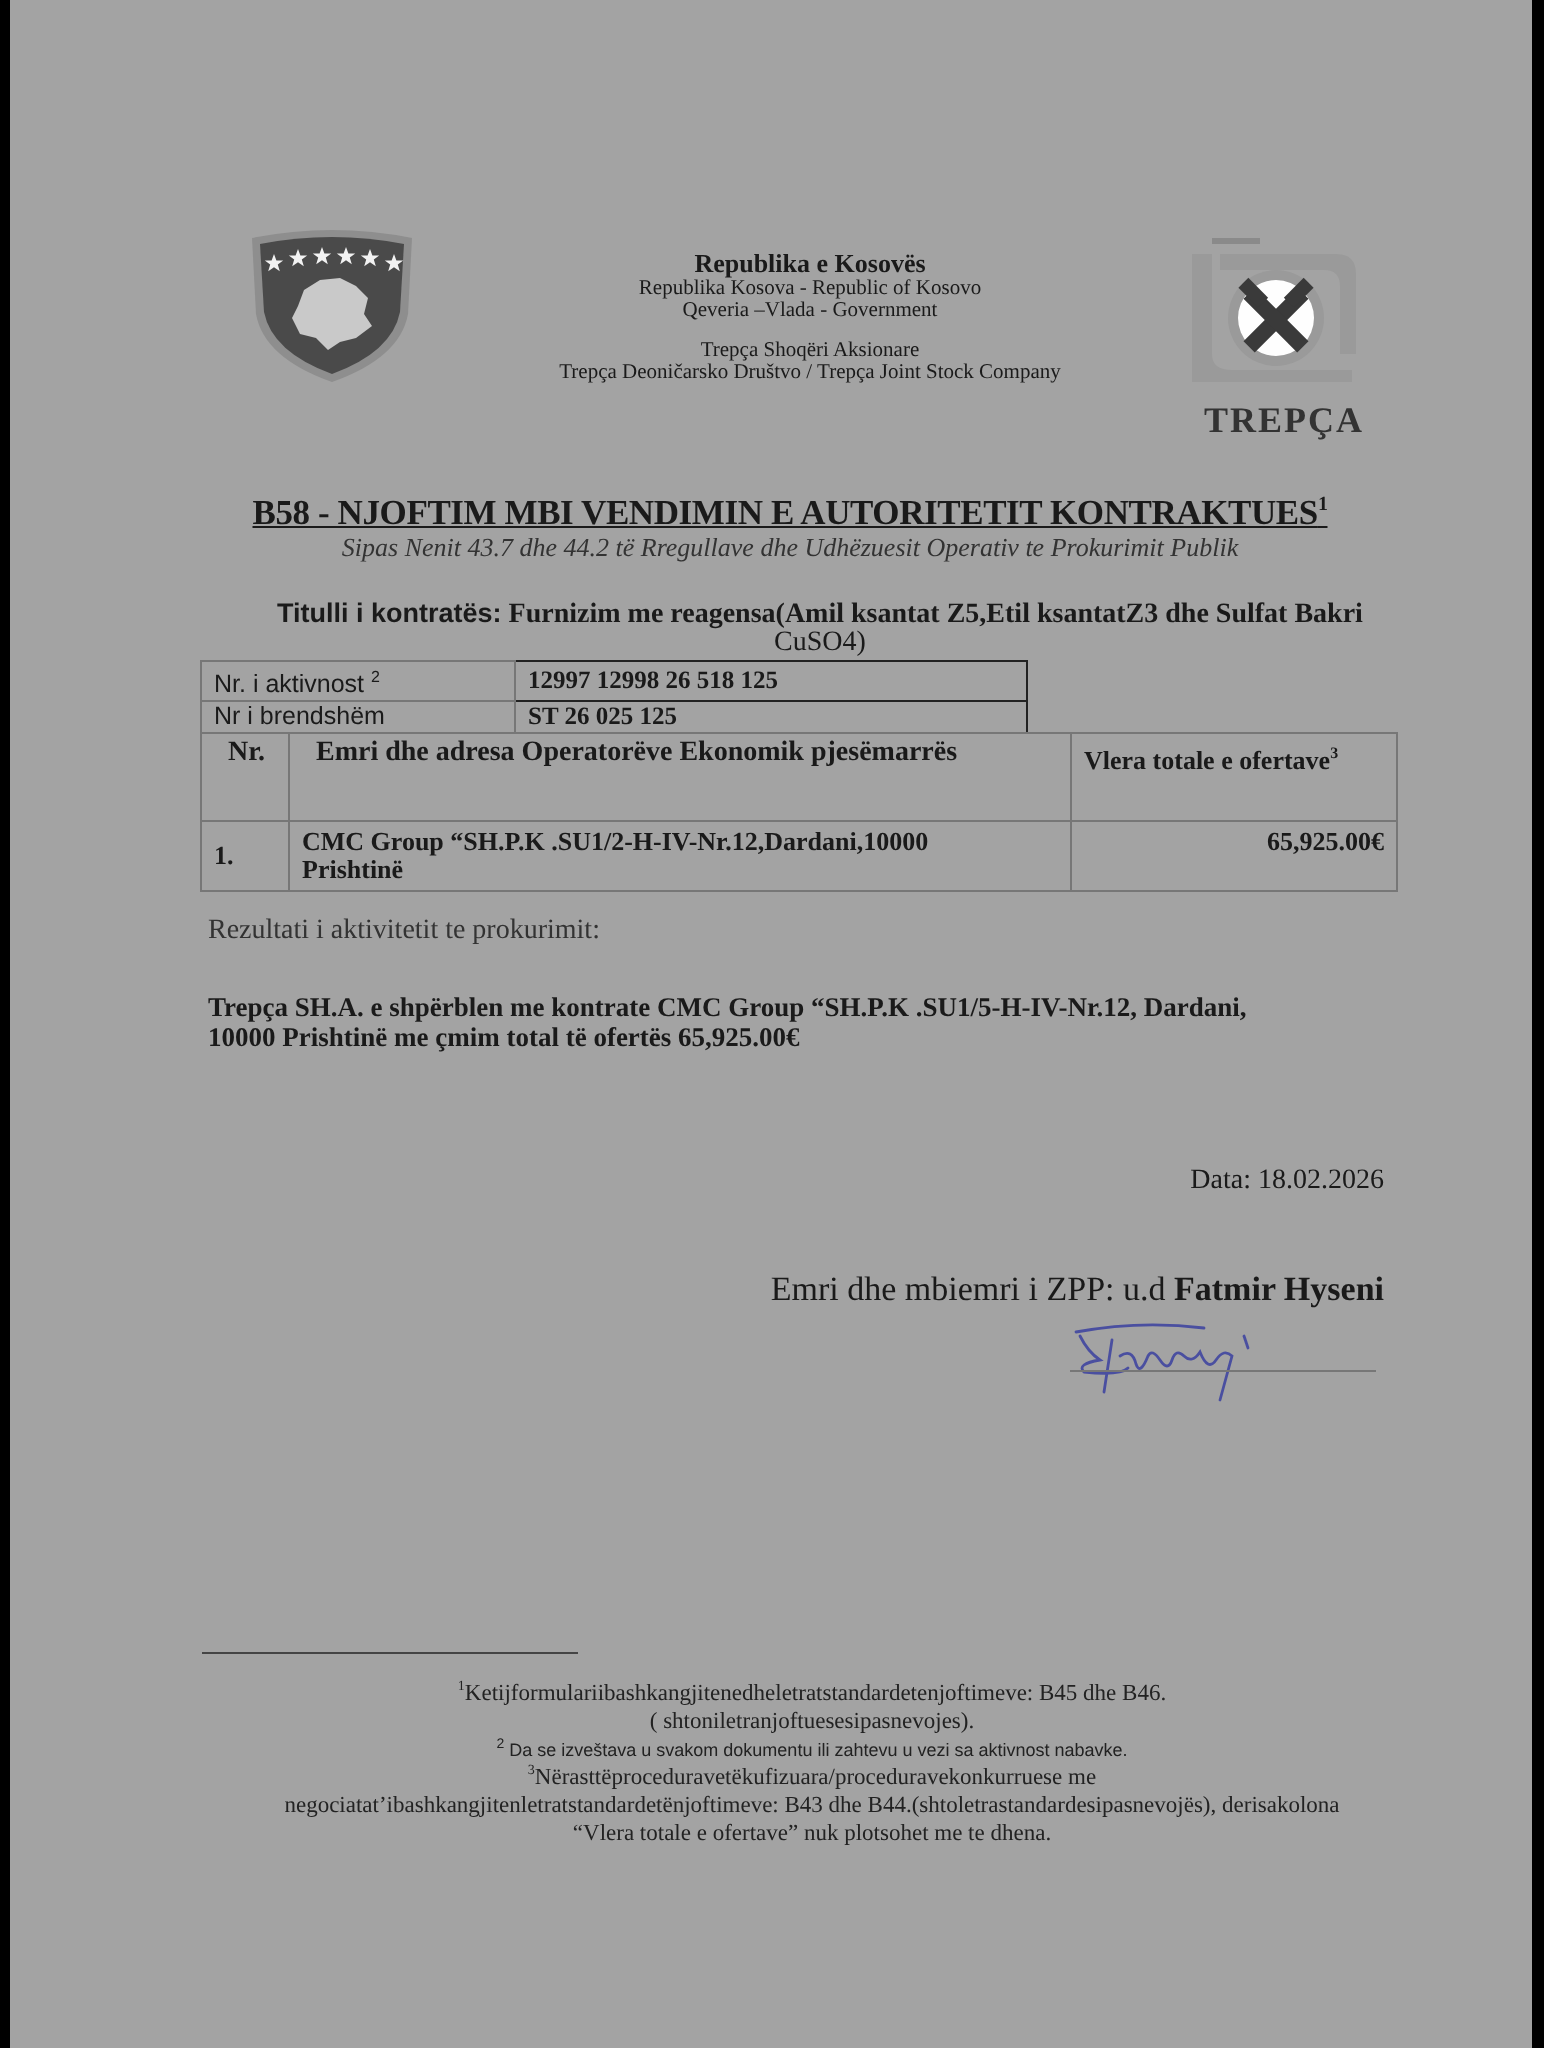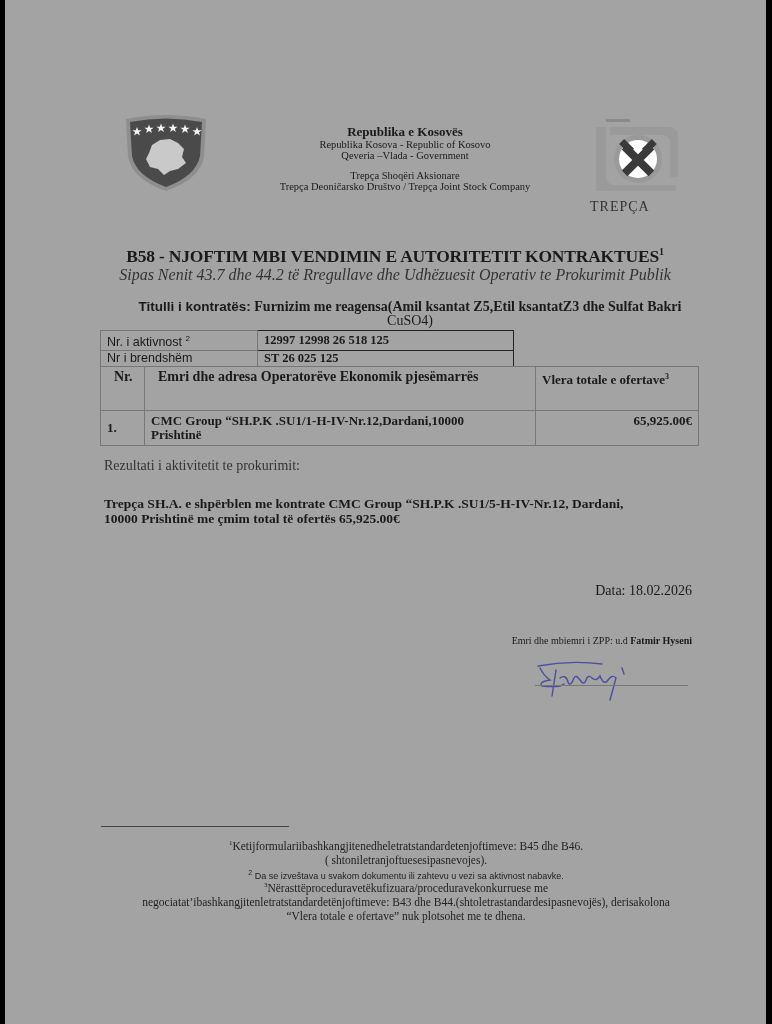--- a/index.html
+++ b/index.html
@@ -7,23 +7,23 @@
   .page { position:absolute; left:5px; top:0; width:761px; height:1024px; background:#a3a3a3; color:#1a1a1a;
           font-family:"Liberation Serif", serif; }
   .abs { position:absolute; }
 
   
   .hdr-text { left:190px; width:420px; top:124px; text-align:center; line-height:11px; }
   .hdr-text .l1 { font-weight:bold; font-size:13px; line-height:15px; }
   .hdr-text .l2 { font-size:10.5px; }
   .hdr-text .gap { height:9px; }
 
-  .doc-title { left:60px; width:660px; top:246px; font-weight:bold; font-size:17.5px; text-align:center; letter-spacing:-0.2px; }
+  .doc-title { left:60px; width:660px; top:246px; font-weight:bold; font-size:17.5px; text-align:center; letter-spacing:-0.2px;text-decoration:underline; }
   .doc-title sup { font-size:10px; }
-  .doc-sub { left:60px; width:660px; top:266px; font-style:italic; font-size:16px; text-align:center; color:#333; }
+  .doc-sub { left:60px; width:660px; top:266px; font-style:italic; font-size:13px; text-align:center; color:#333; }
 
   .contract-title { left:120px; width:570px; top:300px; font-size:14px; text-align:center; line-height:14px; font-weight:bold; }
   .contract-title .lbl { font-family:"Liberation Sans", sans-serif; font-weight:bold; font-size:13.5px; }
 
   table { border-collapse:collapse; }
   .t1 { left:95px; top:330px; width:414px; font-size:12.5px; }
   .t1 td { border:1px solid #444; padding:0 6px; height:15px; line-height:15px; }
   .t1 td.k { font-family:"Liberation Sans", sans-serif; width:144px; border-color:#777; }
   .t1 td.v { font-weight:bold; border:1.5px solid #222; }
   .t1 sup { font-size:8px; }
@@ -36,21 +36,21 @@
   .t2 td.c2 { width:150px; }
   .t2 tr.d td.c0 { vertical-align:middle; }
   .t2 td.num { text-align:right; }
   .t2 .th-big { font-size:14px;padding-left:13px; }
   .t2 sup { font-size:8px; }
 
   .result-lbl { left:99px; top:458px; font-size:14px; color:#333; }
   .result { left:99px; top:496px; width:600px; font-size:13.5px; font-weight:bold; line-height:15px; }
 
   .date { right:74px; top:583px; font-size:14px; }
-  .signer { right:74px; top:635px; font-size:10px; }
+  .signer { right:74px; top:635px; font-size:17px; }
   .signer b { font-weight:bold; }
   .sig { left:525px; top:656px; }
   .sig-line { left:530px; top:685px; width:153px; border-top:1px solid #777; }
 
   .fn-rule { left:96px; top:826px; width:188px; border-top:1px solid #444; }
   .fn { left:96px; width:610px; font-size:11.5px; line-height:14px; color:#222;text-align:center; }
   .fn sup { font-size:7px; }
   .fn.small { font-family:"Liberation Sans", sans-serif; font-size:9px; }
 </style>
 </head>
@@ -90,21 +90,21 @@
       <path d="M20 10 L78 10 Q88 10 88 20 L88 60 L80 60 L80 26 Q80 18 72 18 L20 18 Z" fill="#9a9a9a"></path>
       <circle cx="48" cy="42" r="24" fill="#9a9a9a"></circle>
       <circle cx="48" cy="42" r="19" fill="#fefefe"></circle>
       <g fill="#3a3a3a">
         <rect x="44" y="24" width="8" height="38" transform="rotate(45 48 43)"></rect>
         <rect x="44" y="24" width="8" height="38" transform="rotate(-45 48 43)"></rect>
         <rect x="30" y="26" width="14" height="7" transform="rotate(45 37 29)"></rect>
         <rect x="52" y="26" width="14" height="7" transform="rotate(-45 59 29)"></rect>
       </g>
     </svg>
-    <div style="text-align:left;font-weight:normal;font-size:14px;letter-spacing:1px;color:#333;margin-top:0px;">TREPÇA</div>
+    <div style="text-align:right;font-weight:bold;font-size:18px;letter-spacing:1px;color:#333;margin-top:0px;">TREPÇA</div>
   </div>
 
   <div class="abs doc-title">
     <span>B58 - NJOFTIM MBI VENDIMIN E AUTORITETIT KONTRAKTUES</span><sup>1</sup>
   </div>
   <div class="abs doc-sub">Sipas Nenit 43.7  dhe 44.2 të  Rregullave dhe Udhëzuesit Operativ te Prokurimit Publik</div>
 
   <div class="abs contract-title">
     <div><span class="lbl">Titulli i kontratës:</span><span> Furnizim me reagensa(Amil ksantat Z5,Etil ksantatZ3 dhe Sulfat Bakri</span></div>
     <div style="font-weight:normal;">CuSO4)</div>
@@ -126,21 +126,21 @@
   <table class="abs t2">
     <tbody>
         <tr class="h">
       <td class="c0 th-big">Nr.</td>
       <td class="c1 th-big">Emri dhe adresa Operatorëve Ekonomik pjesëmarrës</td>
       <td class="c2"><span>Vlera totale e ofertave</span><sup>3</sup></td>
     </tr>
     <tr class="d">
       <td class="c0">1.</td>
       <td class="c1">
-        <div>CMC Group “SH.P.K .SU1/1-H-IV-Nr.12,Dardani,10000</div>
+        <div>CMC Group “SH.P.K .SU1/2-H-IV-Nr.12,Dardani,10000</div>
         <div>Prishtinë</div>
       </td>
       <td class="c2 num">65,925.00€</td>
     </tr>
   </tbody>
     </table>
 
   <div class="abs result-lbl">Rezultati i aktivitetit te prokurimit:</div>
   <div class="abs result">
     <div>Trepça SH.A.  e  shpërblen me kontrate CMC Group “SH.P.K .SU1/5-H-IV-Nr.12, Dardani,</div>

